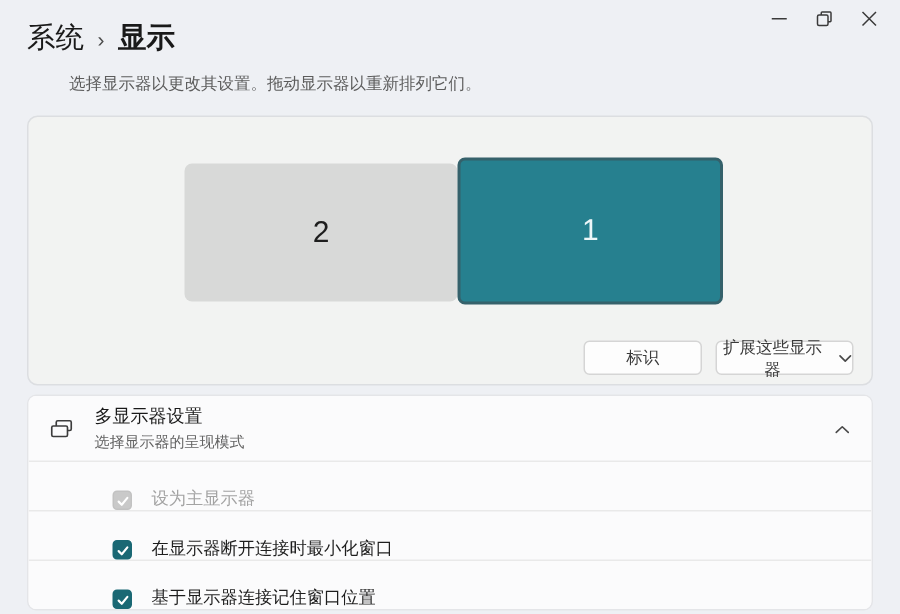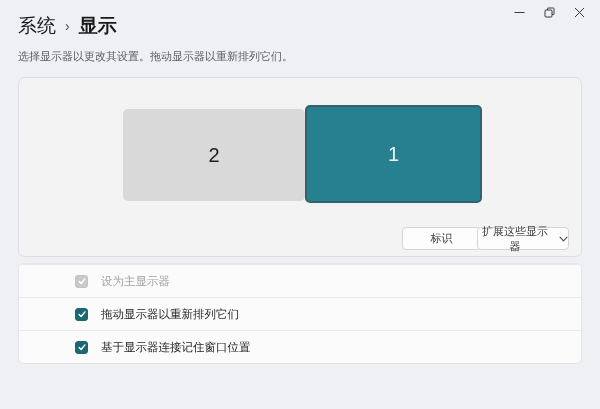--- a/index.html
+++ b/index.html
@@ -21,21 +21,21 @@
     background: transparent; border: none; cursor: default;
   }
   .win-btn svg { display: block; }
 
   
   .content { padding: 0 18px; }
   .breadcrumb { margin-top: 14px; font-size: 19px; line-height: 22px; color: #191919; display: flex; align-items: center; }
   .breadcrumb .crumb-root { font-weight: 400; }
   .breadcrumb .crumb-sep { font-size: 14px; color: #4d4d4d; margin: 0 9px; padding-top: 1px; }
   .breadcrumb .crumb-current { font-weight: 700; }
-  .page-subtitle { margin-top: 13px; font-size: 11px; line-height: 13px; color: #5c5c5c; }
+  .page-subtitle { margin-top: 13px; font-size: 11px; line-height: 13px; color: #5c5c5c; margin-left: 28px; }
 
   
   .canvas-card {
     position: relative; margin-top: 14px; width: 564px; height: 180px;
     background: #f2f3f2; border: 1px solid #dcdee1; border-radius: 7px;
   }
   .monitor {
     position: absolute; display: flex; align-items: center; justify-content: center;
     border-radius: 5px; font-size: 20px; user-select: none;
   }
@@ -46,38 +46,38 @@
   .monitor-1 {
     left: 286px; top: 27px; width: 177px; height: 98px;
     background: #26808f; border: 2px solid #35616b; color: #ecf6f8;
   }
   .canvas-btn {
     position: absolute; top: 149px; height: 23px;
     background: #fdfdfd; border: 1px solid #d5d5d5; border-radius: 4px;
     font-size: 11px; color: #3a3a3a; font-family: inherit;
     display: flex; align-items: center; justify-content: center; gap: 7px;
   }
-  .identify-btn { left: 383px; width: 79px; }
+  .identify-btn { left: 370px; width: 79px; }
   .mode-dropdown { left: 458px; width: 92px; }
   .mode-dropdown svg { display: block; margin-top: 1px; }
 
   
   .expander { margin-top: 6px; width: 564px; border: 1px solid #e4e5e8; border-radius: 6px; background: #fbfbfc; overflow: hidden; }
   .expander-header {
     height: 43px; display: flex; align-items: center; padding: 0 14px 0 0;
     background: #fbfbfc; cursor: default;
   }
   .expander-icon-box { width: 44px; display: flex; align-items: center; justify-content: center; }
   .expander-titles { display: flex; flex-direction: column; gap: 2px; }
   .expander-title { font-size: 12px; color: #1a1a1a; }
   .expander-subtitle { font-size: 10px; color: #636363; }
   .expander-spacer { flex: 1; }
 
   .option-row {
-    height: 33px; display: flex; align-items: center;
+    height: 33px; display: flex; align-items: flex-end;
     border-top: 1px solid #e9e9e9; background: #fbfbfc; padding-left: 56px;
   }
   .checkbox {
     width: 13px; height: 13px; border-radius: 3px; flex: none;
     display: flex; align-items: center; justify-content: center;
   }
   .checkbox.checked { background: #1a6874; border: 1px solid #1a6874; }
   .checkbox.disabled { background: #c9c9c9; border: 1px solid #c2c2c2; }
   .option-label { margin-left: 13px; font-size: 11.5px; color: #1e1e1e; }
   .option-row.disabled .option-label { color: #a3a3a3; }
@@ -137,37 +137,55 @@
       <span>
         <svg width="9" height="6" viewBox="0 0 9 6" fill="none">
             <polyline points="1,1.2 4.5,4.8 8,1.2" stroke="#4a4a4a" stroke-width="1.1" stroke-linecap="round" stroke-linejoin="round"></polyline>
           </svg>
       </span>
     </button>
   </div>
 
   <div class="expander">
 
+    <div class="expander-header">
+      <div class="expander-icon-box">
+        <svg width="17" height="14" viewBox="0 0 17 14" fill="none">
+          <rect x="4.5" y="1.5" width="10" height="6.5" rx="1" stroke="#3c3c3c" stroke-width="1.1"></rect>
+          <rect x="1.5" y="5" width="10.5" height="7" rx="1" fill="#fbfbfc" stroke="#3c3c3c" stroke-width="1.1"></rect>
+        </svg>
+      </div>
+      <div class="expander-titles">
+        <span class="expander-title">多显示器设置</span>
+        <span class="expander-subtitle">选择显示器的呈现模式</span>
+      </div>
+      <div class="expander-spacer"></div>
+      <span>
+        <svg width="11" height="7" viewBox="0 0 11 7" fill="none">
+            <polyline points="1.5,5.3 5.5,1.5 9.5,5.3" stroke="#4a4a4a" stroke-width="1.1" stroke-linecap="round" stroke-linejoin="round"></polyline>
+          </svg>
+      </span>
+    </div>
 
     <div class="option-row disabled">
       <span class="checkbox disabled">
         <svg width="10" height="10" viewBox="0 0 12 12">
             <polyline points="2.5,6.5 5,9 9.5,3.5" fill="none" stroke="#ffffff" stroke-width="1.7" stroke-linecap="round" stroke-linejoin="round"></polyline>
           </svg>
       </span>
       <span class="option-label">设为主显示器</span>
     </div>
 
     <div class="option-row">
       <span class="checkbox checked">
         <svg width="10" height="10" viewBox="0 0 12 12">
             <polyline points="2.5,6.5 5,9 9.5,3.5" fill="none" stroke="#ffffff" stroke-width="1.7" stroke-linecap="round" stroke-linejoin="round"></polyline>
           </svg>
       </span>
-      <span class="option-label">拖动显示器以重新排列它们</span>
+      <span class="option-label">在显示器断开连接时最小化窗口</span>
     </div>
 
     <div class="option-row">
       <span class="checkbox checked">
         <svg width="10" height="10" viewBox="0 0 12 12">
             <polyline points="2.5,6.5 5,9 9.5,3.5" fill="none" stroke="#ffffff" stroke-width="1.7" stroke-linecap="round" stroke-linejoin="round"></polyline>
           </svg>
       </span>
       <span class="option-label">基于显示器连接记住窗口位置</span>
     </div>

